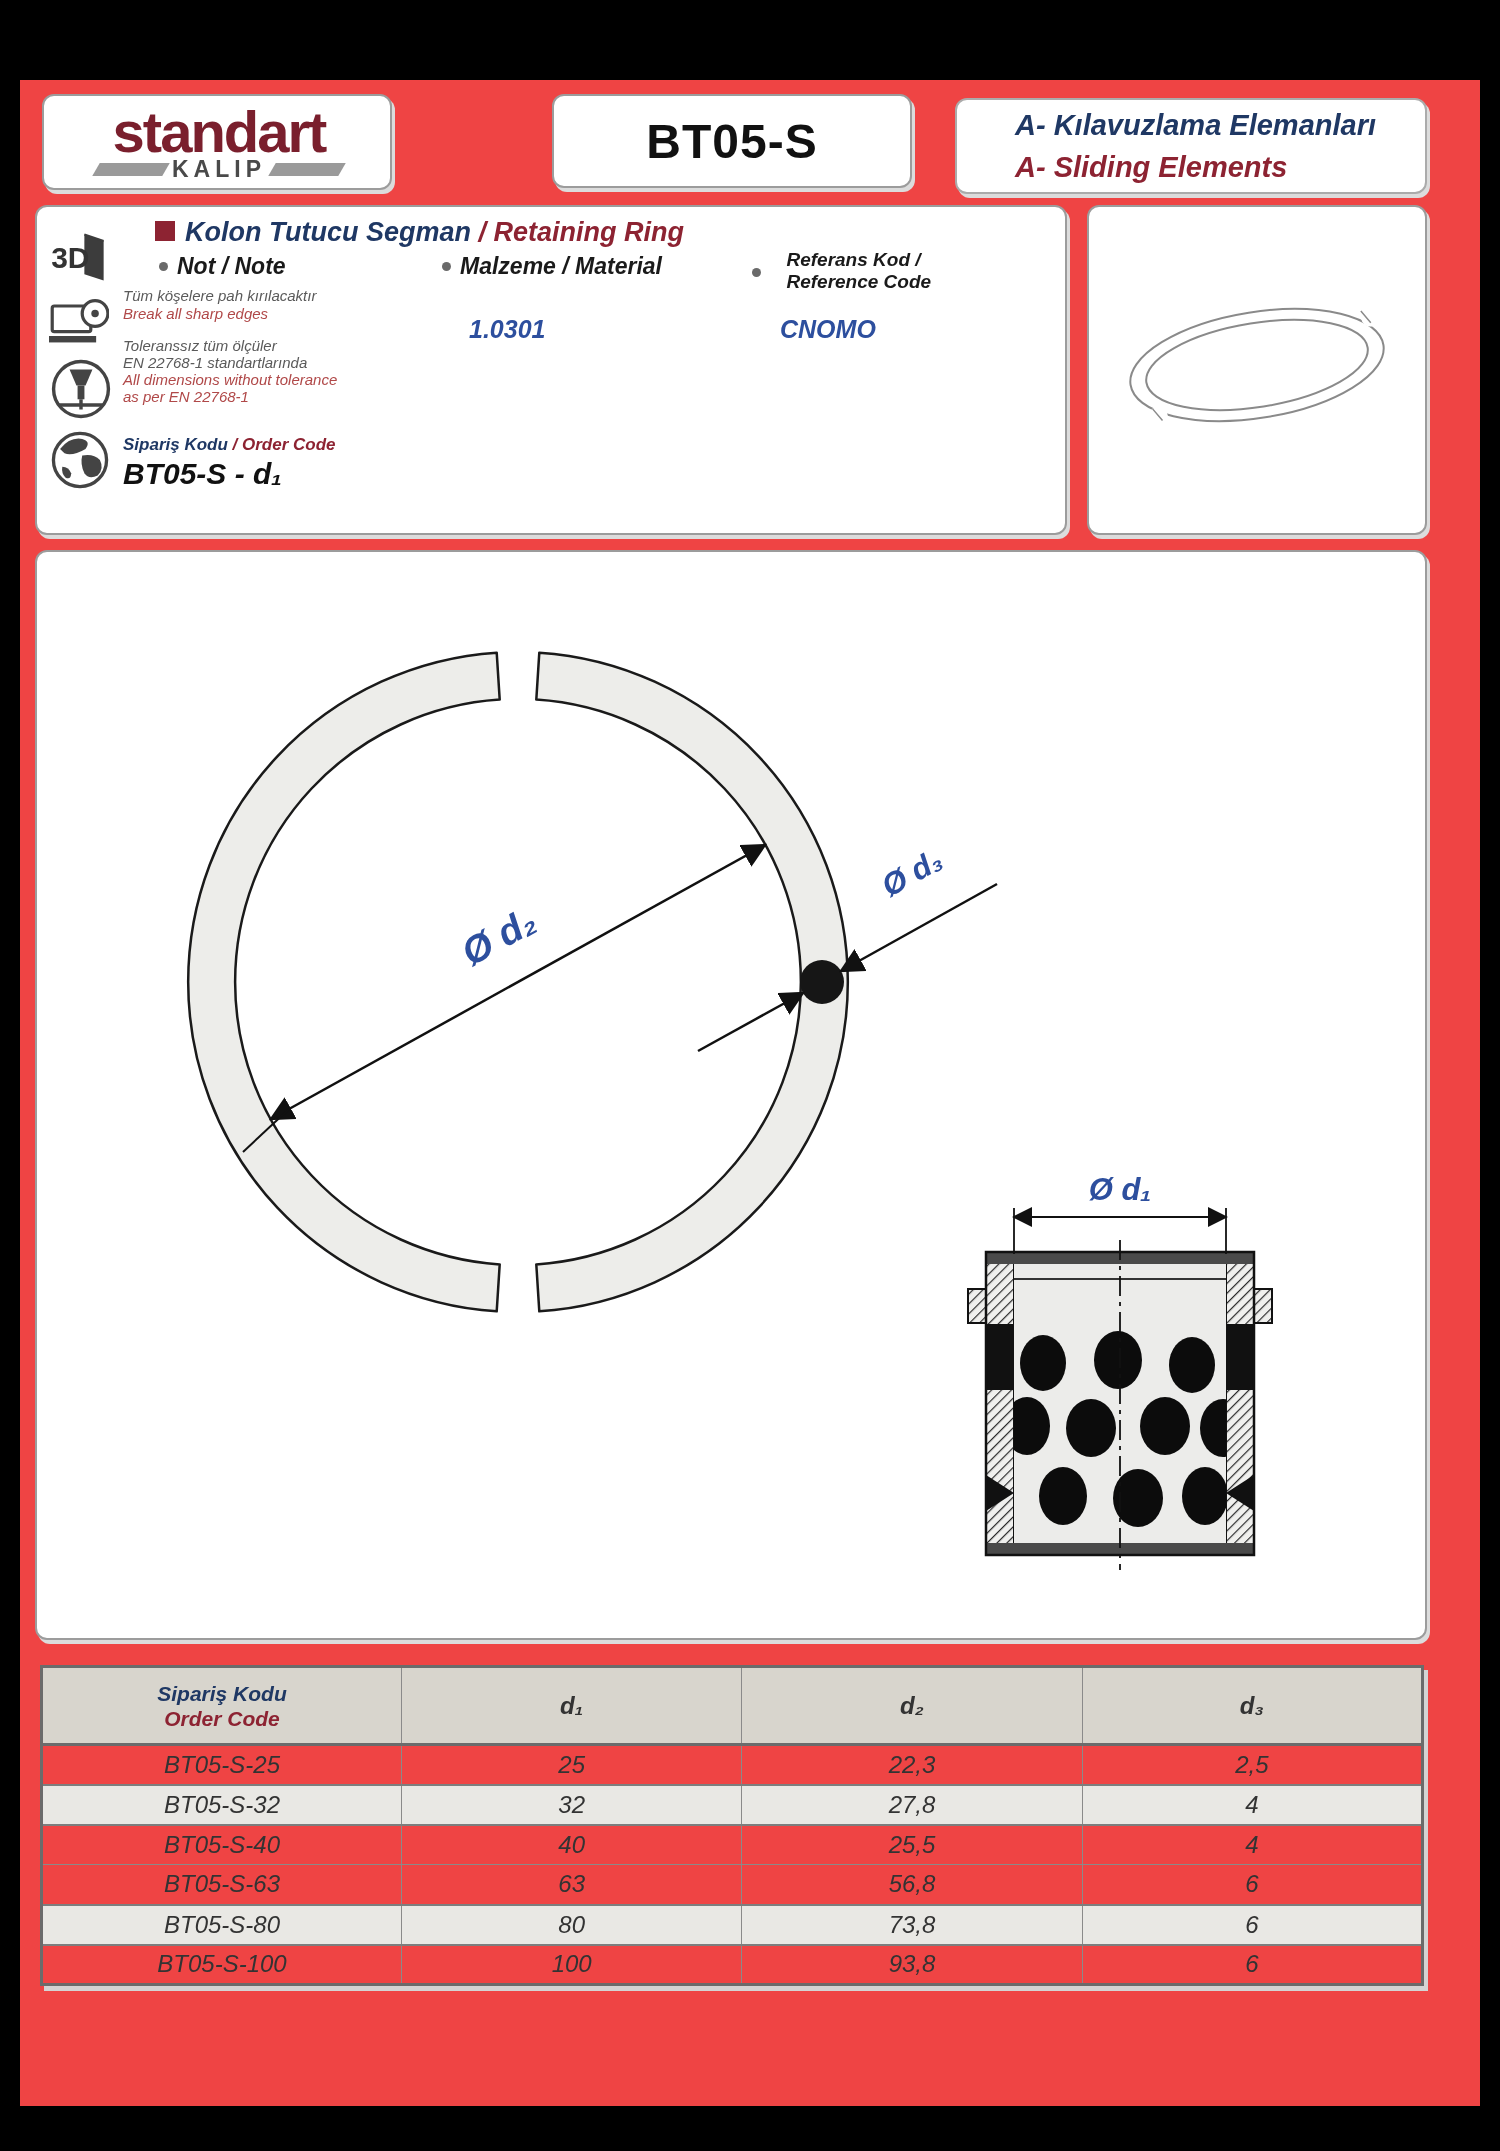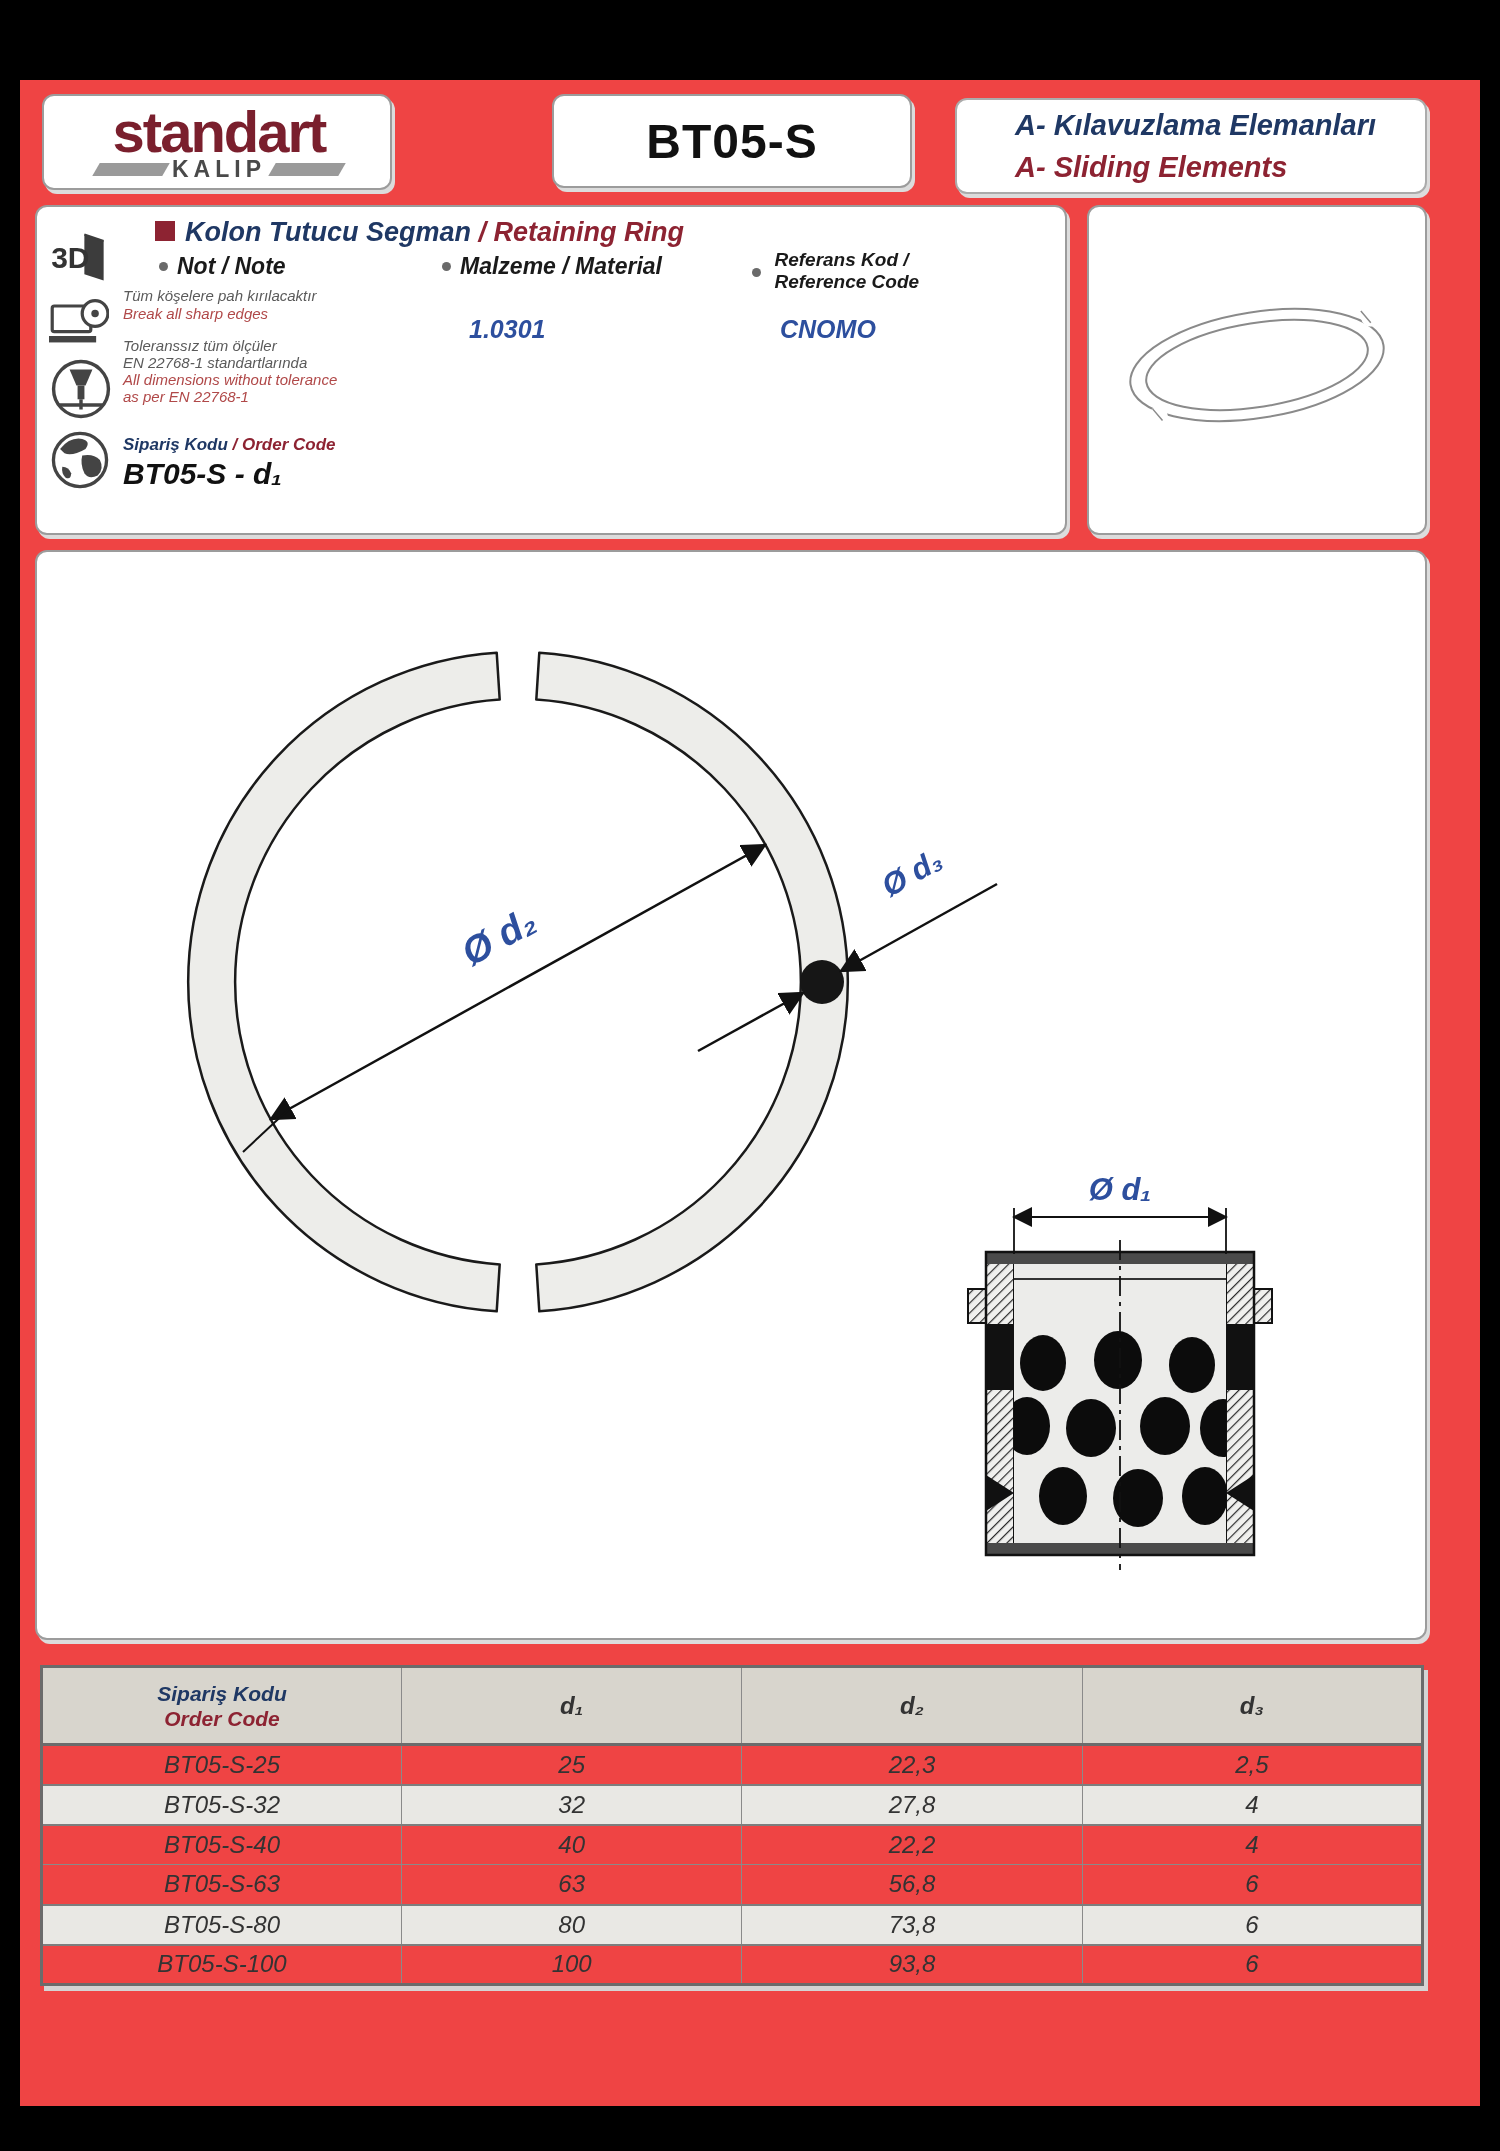--- a/index.html
+++ b/index.html
@@ -43,21 +43,21 @@
     border-color:#ababab; }
   .cat-line { font-size:29px; font-weight:bold; font-style:italic; line-height:42px; }
 
   
   .info-box { left:15px; top:125px; width:1032px; height:330px; }
   .abs { position:absolute; }
   .title-row { left:118px; top:10px; font-size:27px; font-weight:bold; font-style:italic; }
   .title-sq { display:inline-block; width:20px; height:20px; background:#8d2332; margin-right:10px; }
   .h-bullet { display:inline-block; width:9px; height:9px; border-radius:50%; background:#6a6a6a; margin-right:9px; vertical-align:3px; }
   .subhead { font-size:23px; font-weight:bold; font-style:italic; color:#1a1a1a; }
-  .subhead-sm { font-size:19px; font-weight:bold; font-style:italic; line-height:22px; color:#1a1a1a; }
+  .subhead-sm { font-size:19px; font-weight:bold; font-style:italic; line-height:22px; color:#1a1a1a;margin-left:12px; }
   .note-sm { font-size:15px; font-style:italic; line-height:17px; }
   .value-blue { font-size:25px; font-weight:bold; font-style:italic; color:#2d4f9e; }
   .order-head { font-size:17px; font-weight:bold; font-style:italic; }
   .order-val { font-size:30px; font-weight:bold; font-style:italic; color:#111; }
   .icon { position:absolute; left:12px; }
 
   
   .photo-box { left:1067px; top:125px; width:340px; height:330px; }
 
   
@@ -275,21 +275,21 @@
       </tr>
       <tr class="alt">
         <td>BT05-S-32</td>
         <td>32</td>
         <td>27,8</td>
         <td>4</td>
       </tr>
       <tr>
         <td>BT05-S-40</td>
         <td>40</td>
-        <td>22,2</td>
+        <td>25,5</td>
         <td>4</td>
       </tr>
       <tr>
         <td>BT05-S-63</td>
         <td>63</td>
         <td>56,8</td>
         <td>6</td>
       </tr>
       <tr class="alt">
         <td>BT05-S-80</td>

